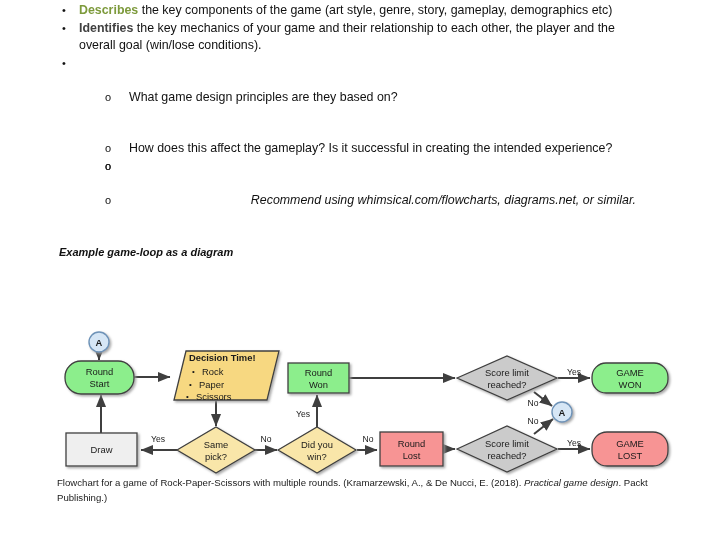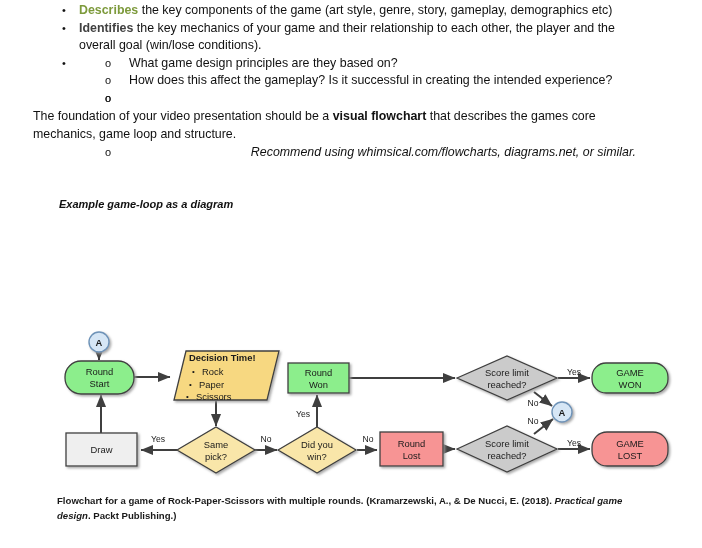--- a/index.html
+++ b/index.html
@@ -52,20 +52,21 @@
   li.sub {
     position: relative;
     font-size: 12.4px;
     line-height: 17.6px;
     color: #111;
   }
   li.sub > .stext {
     display: block;
     margin-left: 129px;
     margin-right: 66px;
+    margin-top: 34px;
   }
   li.sub > .sdot {
     position: absolute;
     left: 105px;
     top: 0px;
     font-size: 11px;
     line-height: 17.6px;
     color: #111;
   }
 
@@ -161,21 +162,20 @@
       <span class="stext">How does this affect the gameplay? Is it successful in creating the intended experience?</span>
     </li>
     <li class="sub">
       <span class="sdot">o</span>
     </li>
     <li class="sub">
       <span class="sdot">o</span>
     </li>
   </ul>
 
-  <p class="para" style="margin:18px 62px 0 33px;"><span>The foundation of your video presentation should be a </span><span class="bold">visual flowchart</span><span> that describes the games core mechanics, game loop and structure.</span></p>
 
   <ul class="subs">
     <li class="sub" style="margin-top:1px;">
       <span class="sdot">o</span>
       <span class="stext ital">Recommend using whimsical.com/flowcharts, diagrams.net, or similar.</span>
     </li>
   </ul>
 
   <p class="heading-ex" style="margin:36px 0 0 59px;">Example game-loop as a diagram</p>
 
@@ -307,13 +307,13 @@
     <text class="edge-label" x="266" y="442" text-anchor="middle">No</text>
     <text class="edge-label" x="303" y="417" text-anchor="middle">Yes</text>
     <text class="edge-label" x="368" y="442" text-anchor="middle">No</text>
     <text class="edge-label" x="574" y="375" text-anchor="middle">Yes</text>
     <text class="edge-label" x="533" y="406" text-anchor="middle">No</text>
     <text class="edge-label" x="574" y="446" text-anchor="middle">Yes</text>
     <text class="edge-label" x="533" y="424" text-anchor="middle">No</text>
   </g>
 </svg>
 
-<p class="caption" style="position:absolute; left:57px; top:493px; width:596px;font-weight:bold;"><span>Flowchart for a game of Rock-Paper-Scissors with multiple rounds. (Kramarzewski, A., &amp; De Nucci, E. (2018). </span><span class="ital">Practical game design</span><span>. Packt Publishing.)</span></p>
+<p class="caption" style="position:absolute; left:57px; top:475px; width:596px;"><span>Flowchart for a game of Rock-Paper-Scissors with multiple rounds. (Kramarzewski, A., &amp; De Nucci, E. (2018). </span><span class="ital">Practical game design</span><span>. Packt Publishing.)</span></p>
 
 </body></html>

